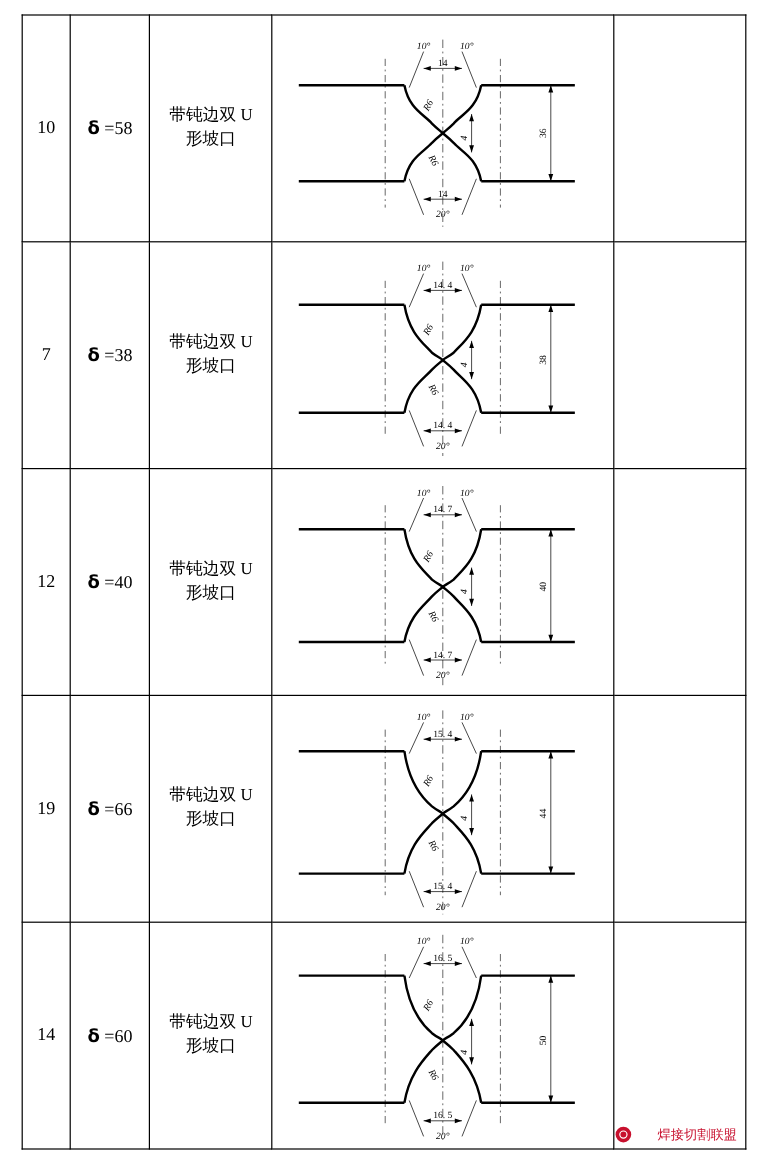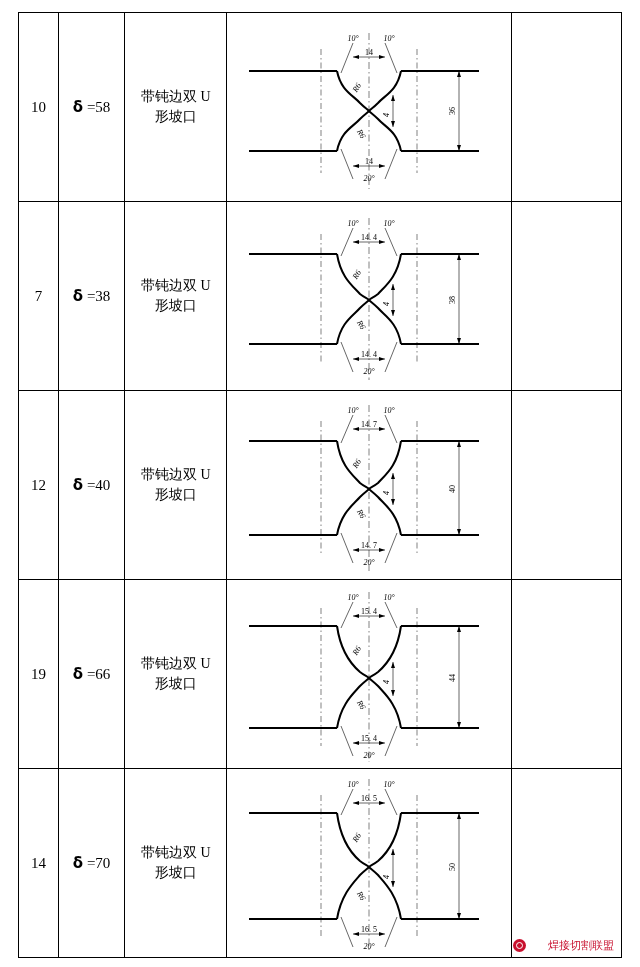--- a/index.html
+++ b/index.html
@@ -353,21 +353,21 @@
           </div>
         </td>
         <td></td>
       </tr>
 
       <tr>
         <td class="row-cell">
           <span class="no-text">14</span>
         </td>
         <td>
-          <span class="delta-text"><span class="sym">δ</span> <span>=70</span></span>
+          <span class="delta-text"><span class="sym">δ</span> <span>=60</span></span>
         </td>
         <td>
           <div class="type-text">带钝边双 U</div>
           <div class="type-text">形坡口</div>
         </td>
         <td>
           <div class="fig-wrap">
             <svg width="280" height="186" viewBox="0 0 280 186">
               <path d="M20,44 L108,44" stroke="#000" stroke-width="2" fill="none"></path>
               <path d="M172,44 L250,44" stroke="#000" stroke-width="2" fill="none"></path>

